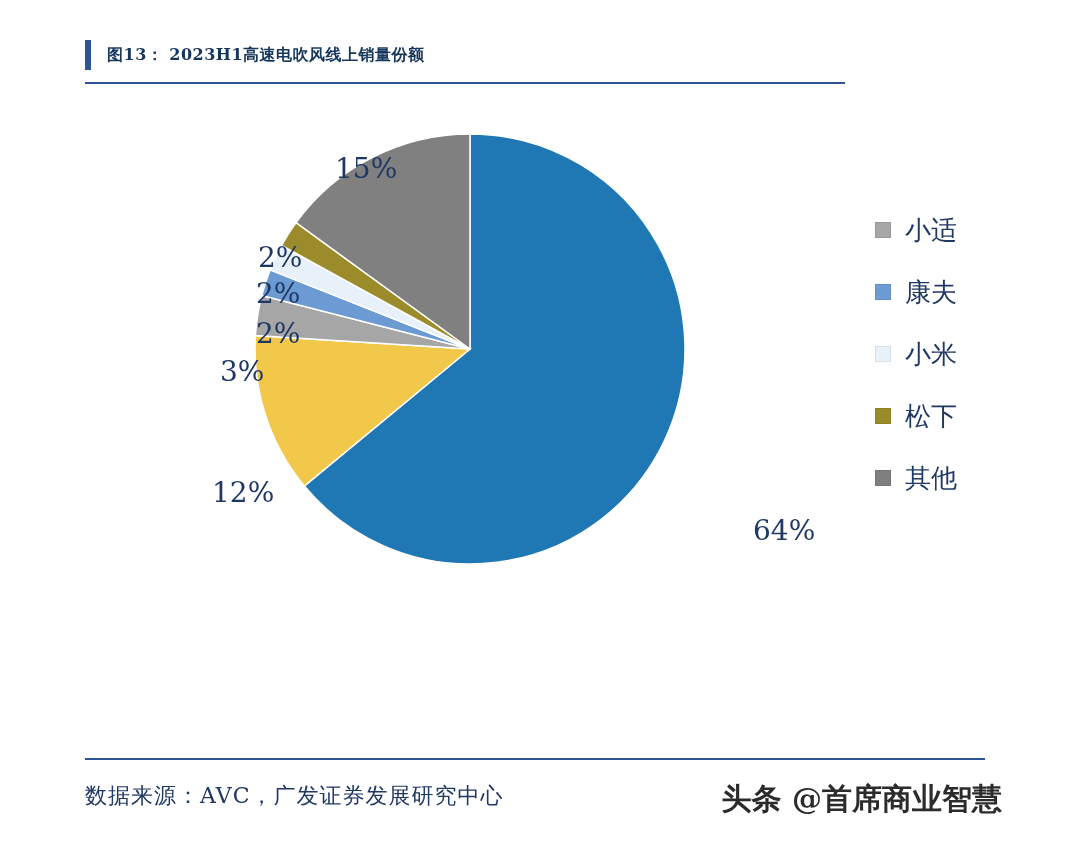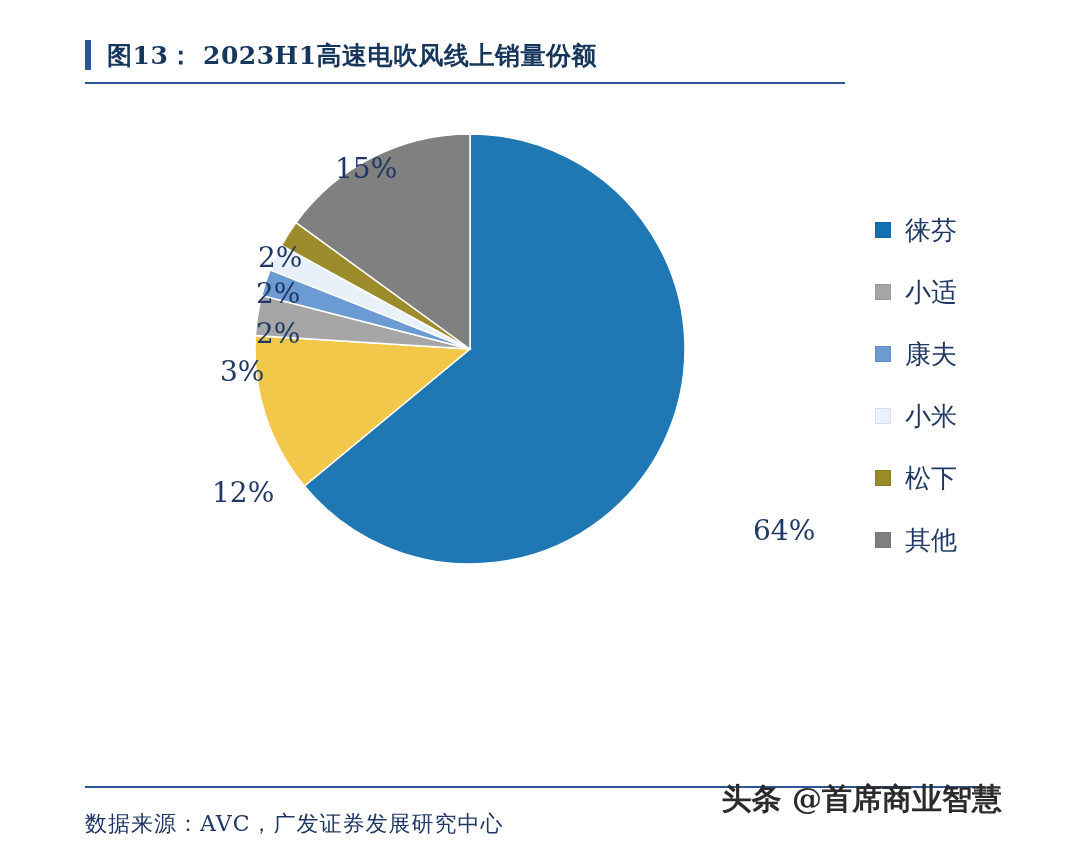--- a/index.html
+++ b/index.html
@@ -33,35 +33,34 @@
   #title-accent {
     width: 6px;
     height: 30px;
     background: #2f5496;
     margin-right: 16px;
     flex: 0 0 auto;
   }
   #title-text {
     font-family: "DejaVu Serif", serif;
     font-weight: bold;
-    font-size: 25px;
+    font-size: 16px;
     color: #16365c;
     white-space: nowrap;
     letter-spacing: 0.5px;
   }
   #footer-bar {
     position: absolute;
     left: 25px;
     top: 744px;
     width: 900px;
     height: 60px;
     border-top: 2px solid #2f5496;
     display: flex;
     align-items: center;
-    margin-top: 28px;
   }
   #footer-text {
     font-family: "DejaVu Serif", serif;
     font-size: 22px;
     color: #1f3864;
     padding-top: 14px;
     letter-spacing: 1px;
     white-space: nowrap;
   }
   #watermark {
@@ -152,24 +151,20 @@
       <div class="pie-label" style="left: 198px; top: 227px;">2%</div>
       <div class="pie-label" style="left: 196px; top: 263px;">2%</div>
       <div class="pie-label" style="left: 196px; top: 303px;">2%</div>
       <div class="pie-label" style="left: 160px; top: 341px;">3%</div>
       <div class="pie-label" style="left: 152px; top: 462px; text-align: center;">12%</div>
       <div class="pie-label" style="left: 693px; top: 500px;">64%</div>
     </div>
 
   <div id="legend">
       <div class="legend-row">
-        <span class="legend-swatch" style="background: rgb(20, 112, 176);"></span>
-        <span class="legend-label">徕芬</span>
-      </div>
-      <div class="legend-row">
         <span class="legend-swatch" style="background: rgb(166, 166, 166);"></span>
         <span class="legend-label">小适</span>
       </div>
       <div class="legend-row">
         <span class="legend-swatch" style="background: rgb(107, 155, 210);"></span>
         <span class="legend-label">康夫</span>
       </div>
       <div class="legend-row">
         <span class="legend-swatch" style="background: rgb(233, 241, 250);"></span>
         <span class="legend-label">小米</span>

